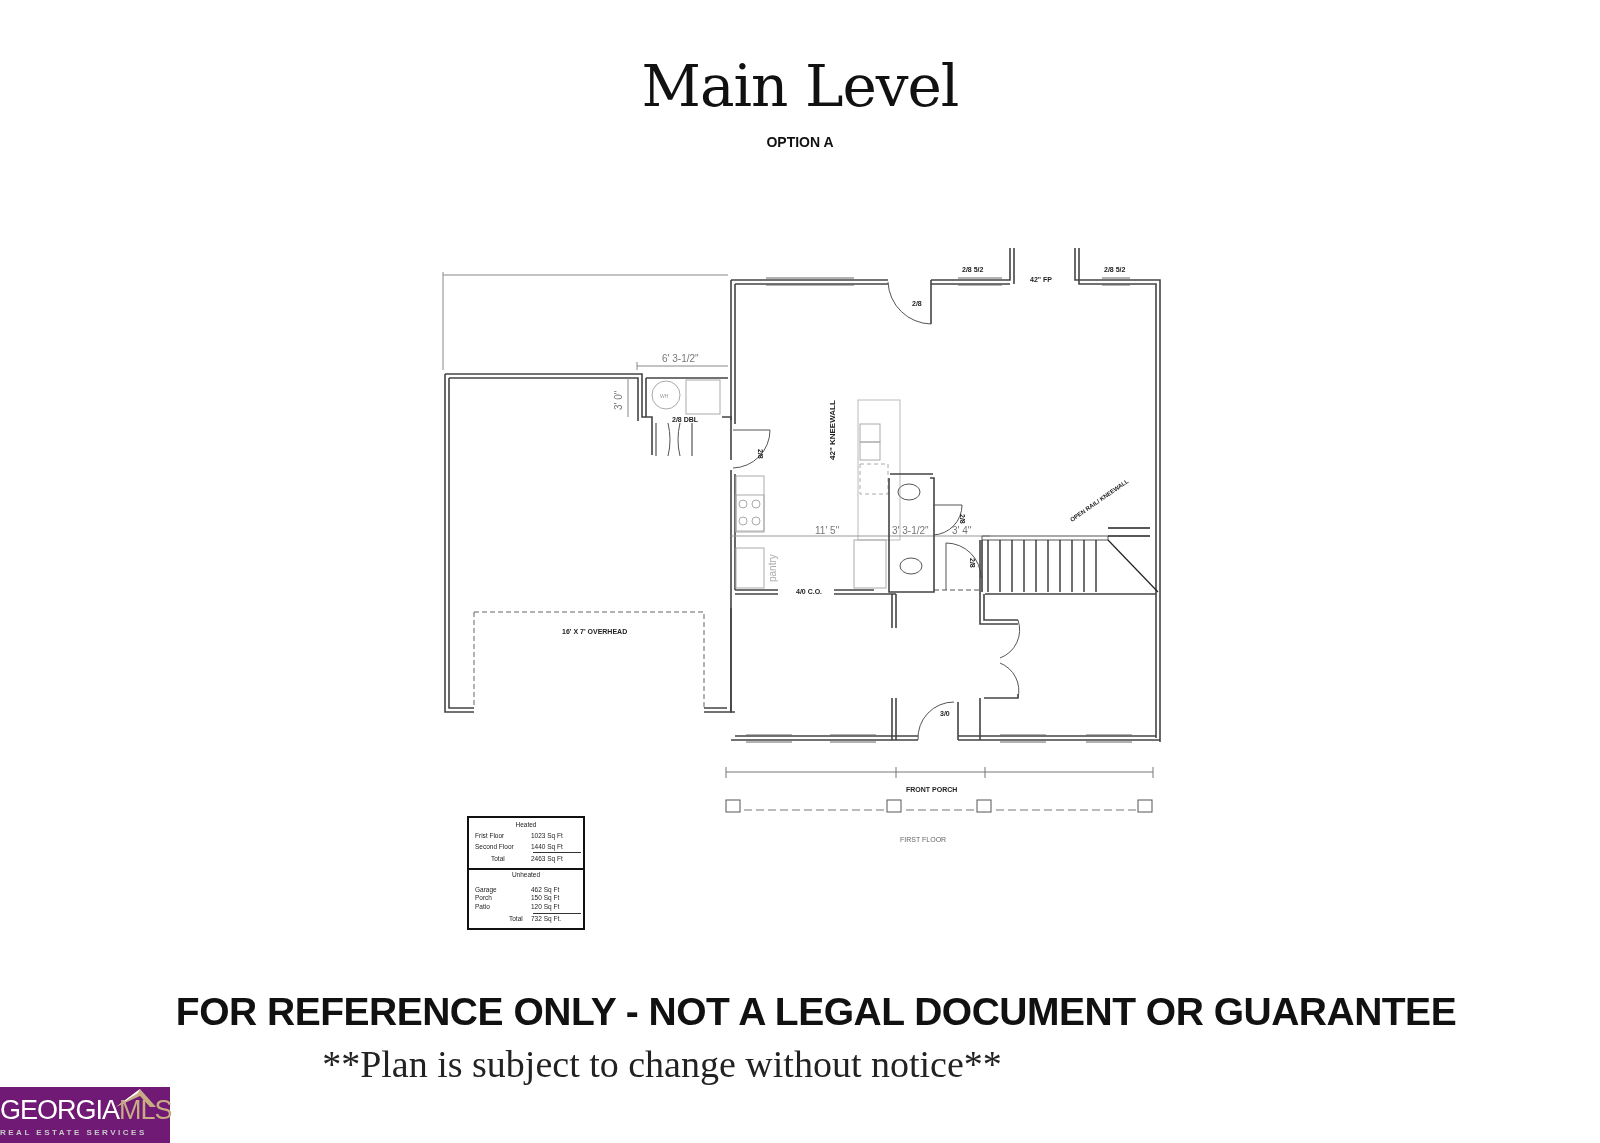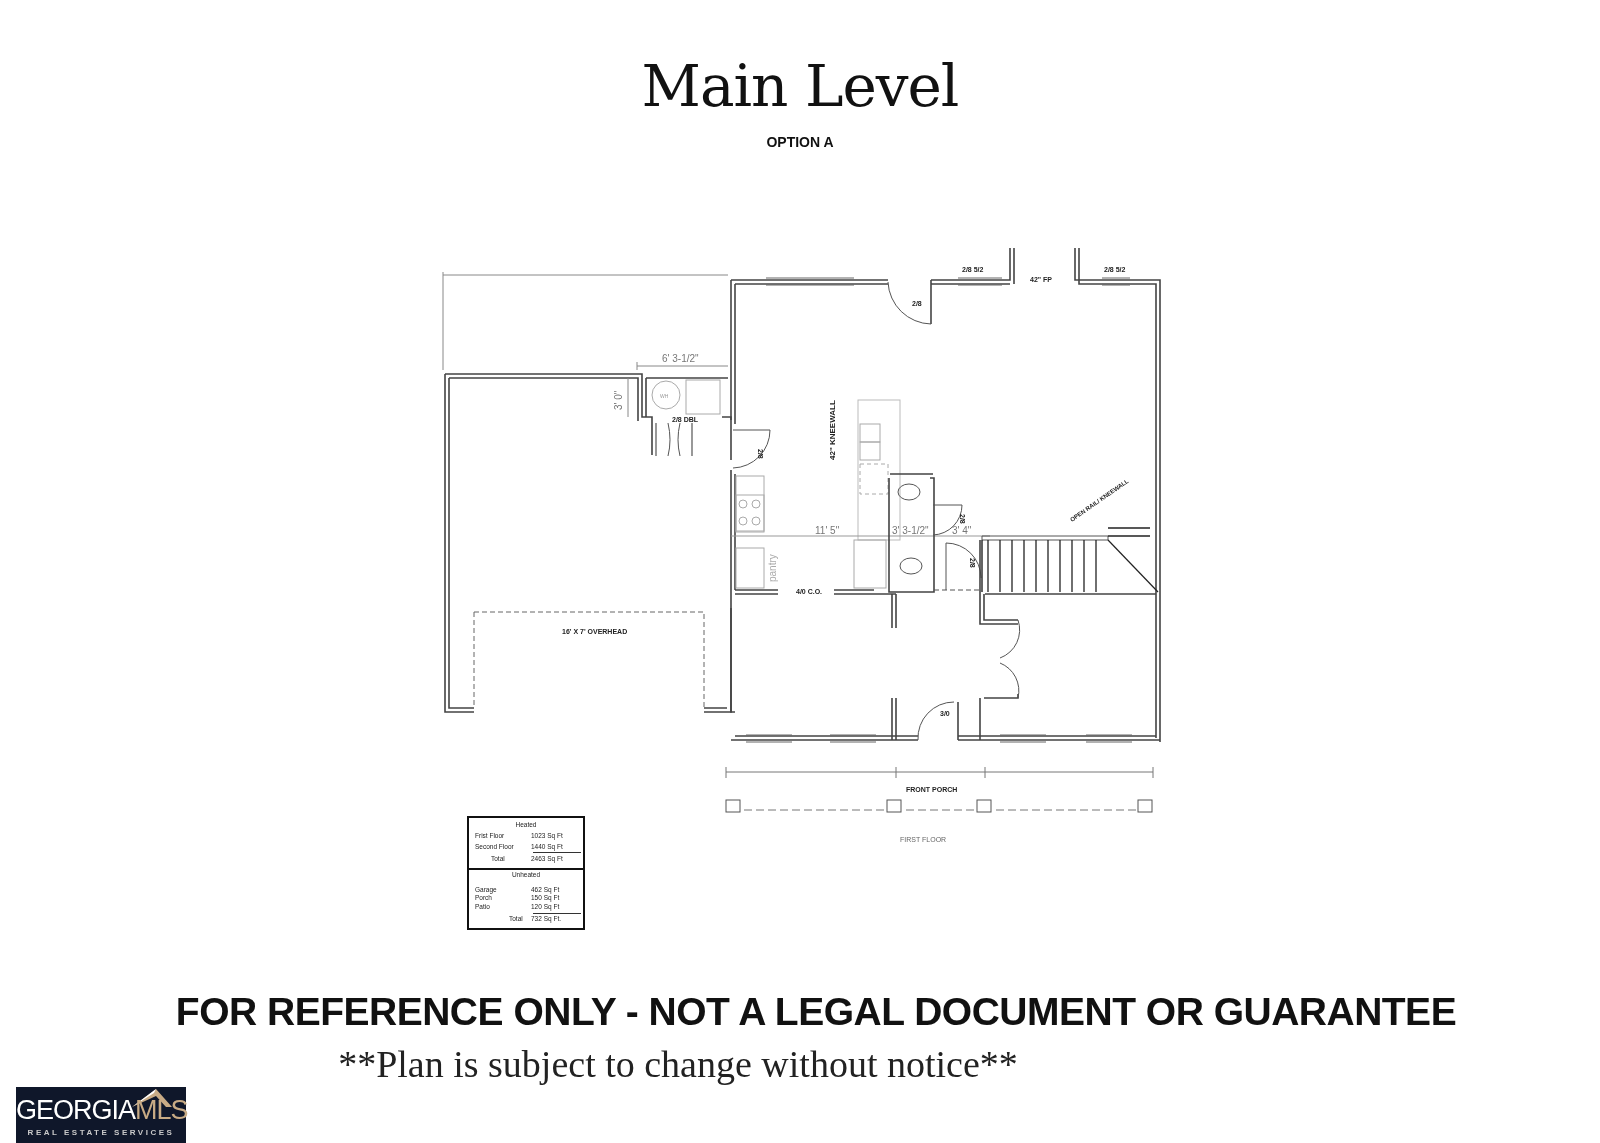--- a/index.html
+++ b/index.html
@@ -12,25 +12,25 @@
   .area-table { position:absolute; left:467px; top:816px; width:118px; height:114px; border:2px solid #111; font-family:"Liberation Sans", sans-serif; font-size:6.5px; color:#222; background:#fff; box-sizing:border-box; }
   .area-table .sec { position:relative; }
   .area-table .sec.heated { height:50px; border-bottom:2px solid #111; }
   .area-table .sec-title { text-align:center; padding-top:3px; }
   .area-table .row { position:absolute; left:6px; right:4px; display:flex; justify-content:space-between; }
   .area-table .row .lbl { }
   .area-table .row .val { width:48px; }
   .area-table .total .lbl { padding-left:16px; }
   .area-table .rule { position:absolute; right:2px; width:48px; border-top:1px solid #333; }
   .disclaimer { position:absolute; top:990px; left:0; width:1600px; text-align:center; font-family:"Liberation Sans", sans-serif; font-weight:700; font-size:39px; letter-spacing:-0.5px; color:#111;margin-left:16px; }
-  .note { position:absolute; top:1042px; left:0; width:1324px; text-align:center; font-family:"Liberation Serif", serif; font-size:38px; color:#222;margin-left:16px; }
-  .logo { position:absolute; left:16px; top:1087px; width:170px; height:56px; background:#0f172a;text-decoration:underline; }
+  .note { position:absolute; top:1042px; left:0; width:1324px; text-align:center; font-family:"Liberation Serif", serif; font-size:38px; color:#222; }
+  .logo { position:absolute; left:0; top:1087px; width:170px; height:56px; background:#701a75;text-decoration:underline; }
   .logo .brand { position:absolute; left:0; top:8px; width:170px; text-align:center; font-family:"Liberation Sans", sans-serif; font-size:27px; letter-spacing:-1px; color:#fff; white-space:nowrap; }
   .logo .brand .mls { color:#c8ab85; }
-  .logo .tag { position:absolute; left:0; top:41px; width:170px; text-align:center; font-family:"Liberation Sans", sans-serif; font-size:8px; letter-spacing:2.5px; color:#c9c9c9; font-weight:700; }
+  .logo .tag { position:absolute; left:0; top:41px; width:170px; font-family:"Liberation Sans", sans-serif; font-size:8px; letter-spacing:2.5px; color:#c9c9c9; font-weight:700; }
   .logo .roof { position:absolute; left:112px; top:0; }
 </style>
 </head>
 <body>
 
 <div class="title">Main Level</div>
 <div class="subtitle">OPTION A</div>
 
 <svg class="plan" width="1600" height="960" viewBox="0 0 1600 960" xmlns="http://www.w3.org/2000/svg">
   <g fill="none" stroke="#444" stroke-width="1.6">

